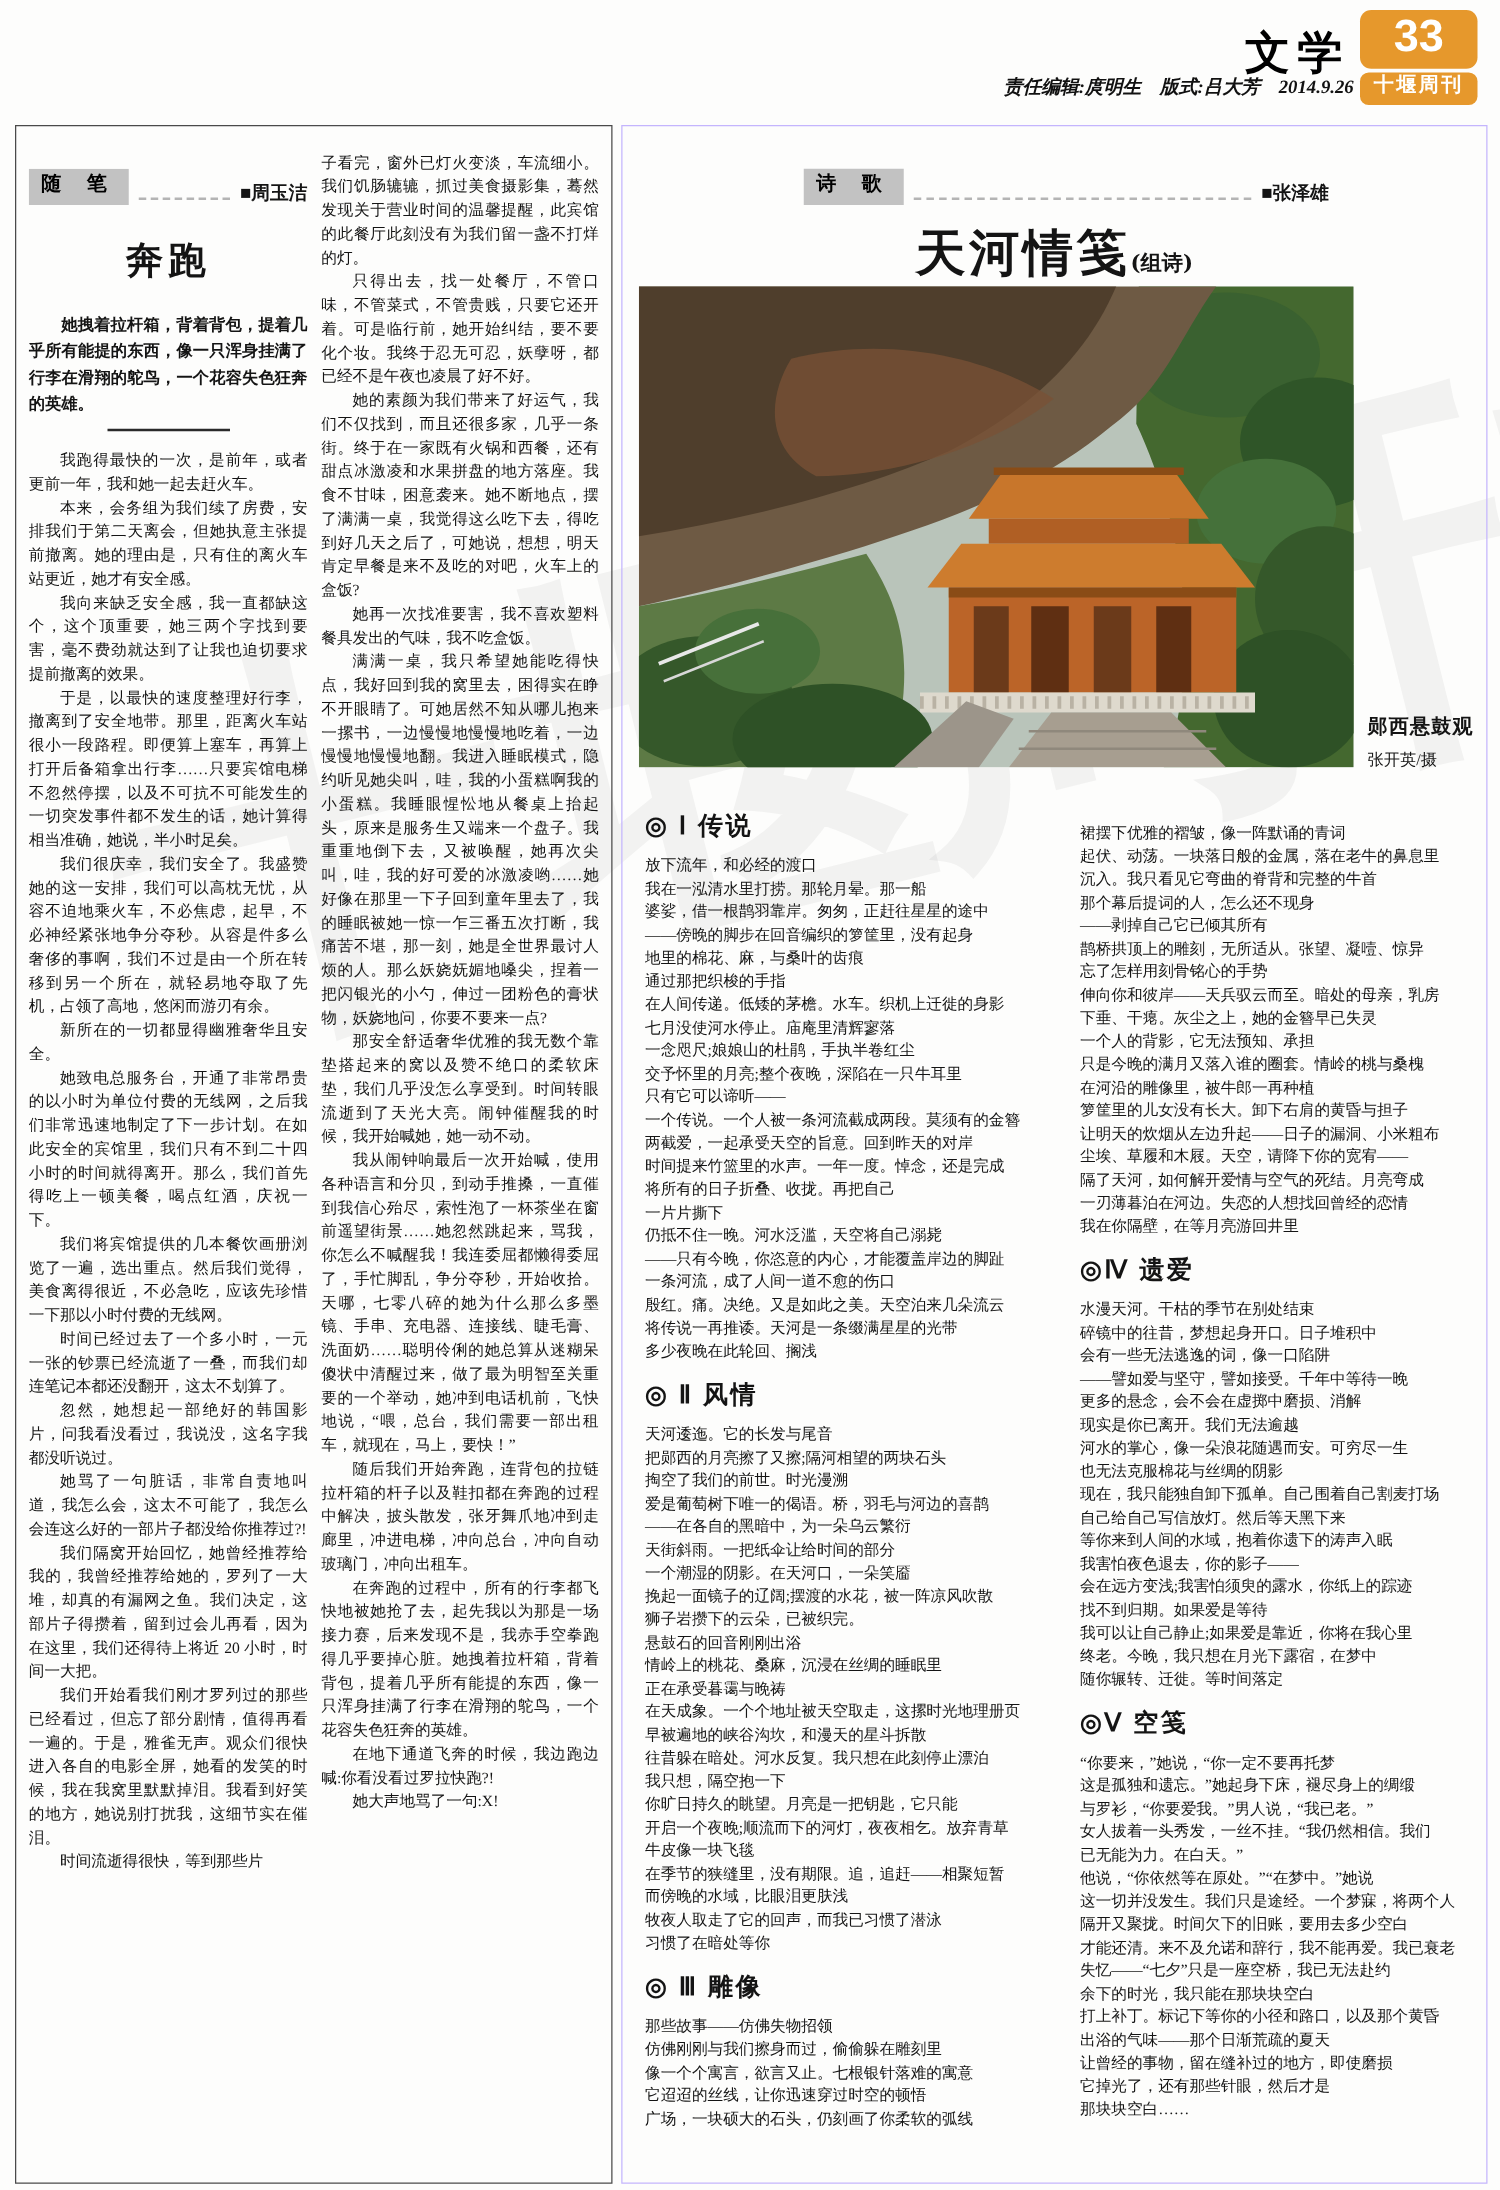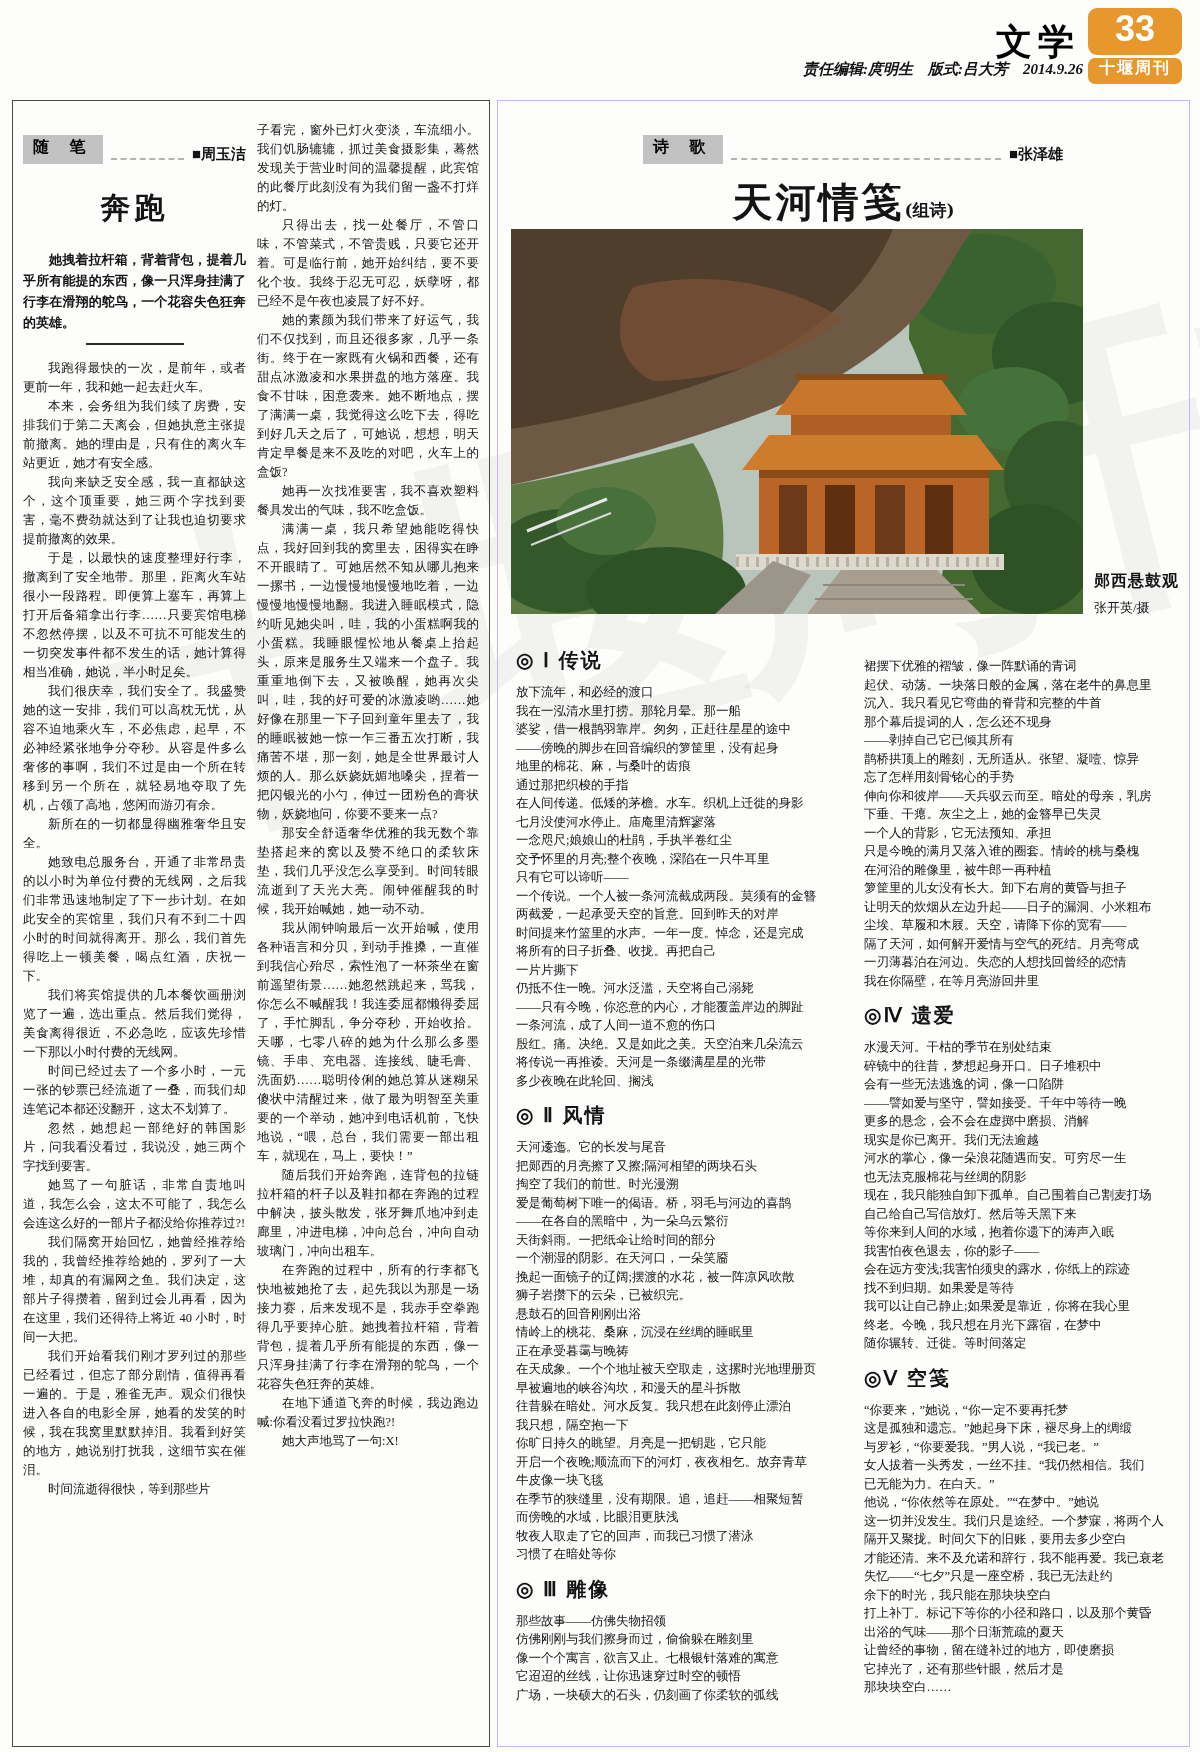--- a/index.html
+++ b/index.html
@@ -81,23 +81,23 @@
       <div class="intro-rule"></div>
       <p>我跑得最快的一次，是前年，或者更前一年，我和她一起去赶火车。</p>
       <p>本来，会务组为我们续了房费，安排我们于第二天离会，但她执意主张提前撤离。她的理由是，只有住的离火车站更近，她才有安全感。</p>
       <p>我向来缺乏安全感，我一直都缺这个，这个顶重要，她三两个字找到要害，毫不费劲就达到了让我也迫切要求提前撤离的效果。</p>
       <p>于是，以最快的速度整理好行李，撤离到了安全地带。那里，距离火车站很小一段路程。即便算上塞车，再算上打开后备箱拿出行李……只要宾馆电梯不忽然停摆，以及不可抗不可能发生的一切突发事件都不发生的话，她计算得相当准确，她说，半小时足矣。</p>
       <p>我们很庆幸，我们安全了。我盛赞她的这一安排，我们可以高枕无忧，从容不迫地乘火车，不必焦虑，起早，不必神经紧张地争分夺秒。从容是件多么奢侈的事啊，我们不过是由一个所在转移到另一个所在，就轻易地夺取了先机，占领了高地，悠闲而游刃有余。</p>
       <p>新所在的一切都显得幽雅奢华且安全。</p>
       <p>她致电总服务台，开通了非常昂贵的以小时为单位付费的无线网，之后我们非常迅速地制定了下一步计划。在如此安全的宾馆里，我们只有不到二十四小时的时间就得离开。那么，我们首先得吃上一顿美餐，喝点红酒，庆祝一下。</p>
       <p>我们将宾馆提供的几本餐饮画册浏览了一遍，选出重点。然后我们觉得，美食离得很近，不必急吃，应该先珍惜一下那以小时付费的无线网。</p>
       <p>时间已经过去了一个多小时，一元一张的钞票已经流逝了一叠，而我们却连笔记本都还没翻开，这太不划算了。</p>
-      <p>忽然，她想起一部绝好的韩国影片，问我看没看过，我说没，她三两个字找到要害。</p>
+      <p>忽然，她想起一部绝好的韩国影片，问我看没看过，我说没，这名字我都没听说过。</p>
       <p>她骂了一句脏话，非常自责地叫道，我怎么会，这太不可能了，我怎么会连这么好的一部片子都没给你推荐过?!</p>
-      <p>我们隔窝开始回忆，她曾经推荐给我的，我曾经推荐给她的，罗列了一大堆，却真的有漏网之鱼。我们决定，这部片子得攒着，留到过会儿再看，因为在这里，我们还得待上将近 40 小时，时间一大把。</p>
+      <p>我们隔窝开始回忆，她曾经推荐给我的，我曾经推荐给她的，罗列了一大堆，却真的有漏网之鱼。我们决定，这部片子得攒着，留到过会儿再看，因为在这里，我们还得待上将近 20 小时，时间一大把。</p>
       <p>我们开始看我们刚才罗列过的那些已经看过，但忘了部分剧情，值得再看一遍的。于是，雅雀无声。观众们很快进入各自的电影全屏，她看的发笑的时候，我在我窝里默默掉泪。我看到好笑的地方，她说别打扰我，这细节实在催泪。</p>
       <p>时间流逝得很快，等到那些片</p>
     </div>
 
     <div class="essay-col2">
       <p class="lead">子看完，窗外已灯火变淡，车流细小。我们饥肠辘辘，抓过美食摄影集，蓦然发现关于营业时间的温馨提醒，此宾馆的此餐厅此刻没有为我们留一盏不打烊的灯。</p>
       <p>只得出去，找一处餐厅，不管口味，不管菜式，不管贵贱，只要它还开着。可是临行前，她开始纠结，要不要化个妆。我终于忍无可忍，妖孽呀，都已经不是午夜也凌晨了好不好。</p>
       <p>她的素颜为我们带来了好运气，我们不仅找到，而且还很多家，几乎一条街。终于在一家既有火锅和西餐，还有甜点冰激凌和水果拼盘的地方落座。我食不甘味，困意袭来。她不断地点，摆了满满一桌，我觉得这么吃下去，得吃到好几天之后了，可她说，想想，明天肯定早餐是来不及吃的对吧，火车上的盒饭?</p>
       <p>她再一次找准要害，我不喜欢塑料餐具发出的气味，我不吃盒饭。</p>
       <p>满满一桌，我只希望她能吃得快点，我好回到我的窝里去，困得实在睁不开眼睛了。可她居然不知从哪儿抱来一摞书，一边慢慢地慢慢地吃着，一边慢慢地慢慢地翻。我进入睡眠模式，隐约听见她尖叫，哇，我的小蛋糕啊我的小蛋糕。我睡眼惺忪地从餐桌上抬起头，原来是服务生又端来一个盘子。我重重地倒下去，又被唤醒，她再次尖叫，哇，我的好可爱的冰激凌哟……她好像在那里一下子回到童年里去了，我的睡眠被她一惊一乍三番五次打断，我痛苦不堪，那一刻，她是全世界最讨人烦的人。那么妖娆妩媚地嗓尖，捏着一把闪银光的小勺，伸过一团粉色的膏状物，妖娆地问，你要不要来一点?</p>

